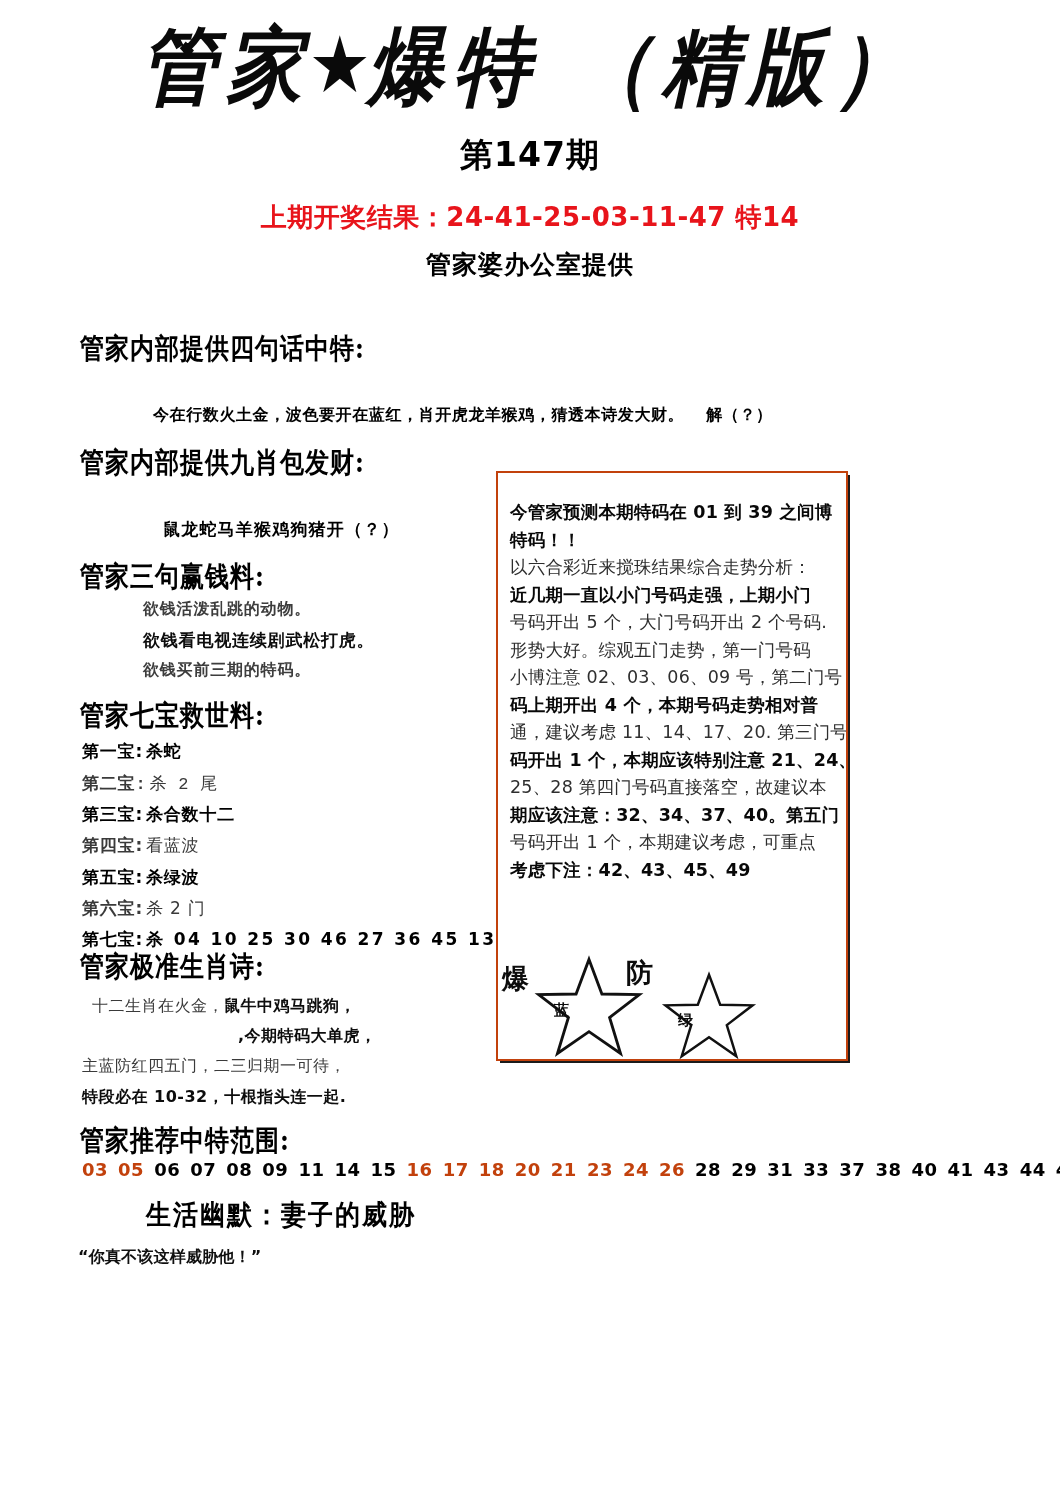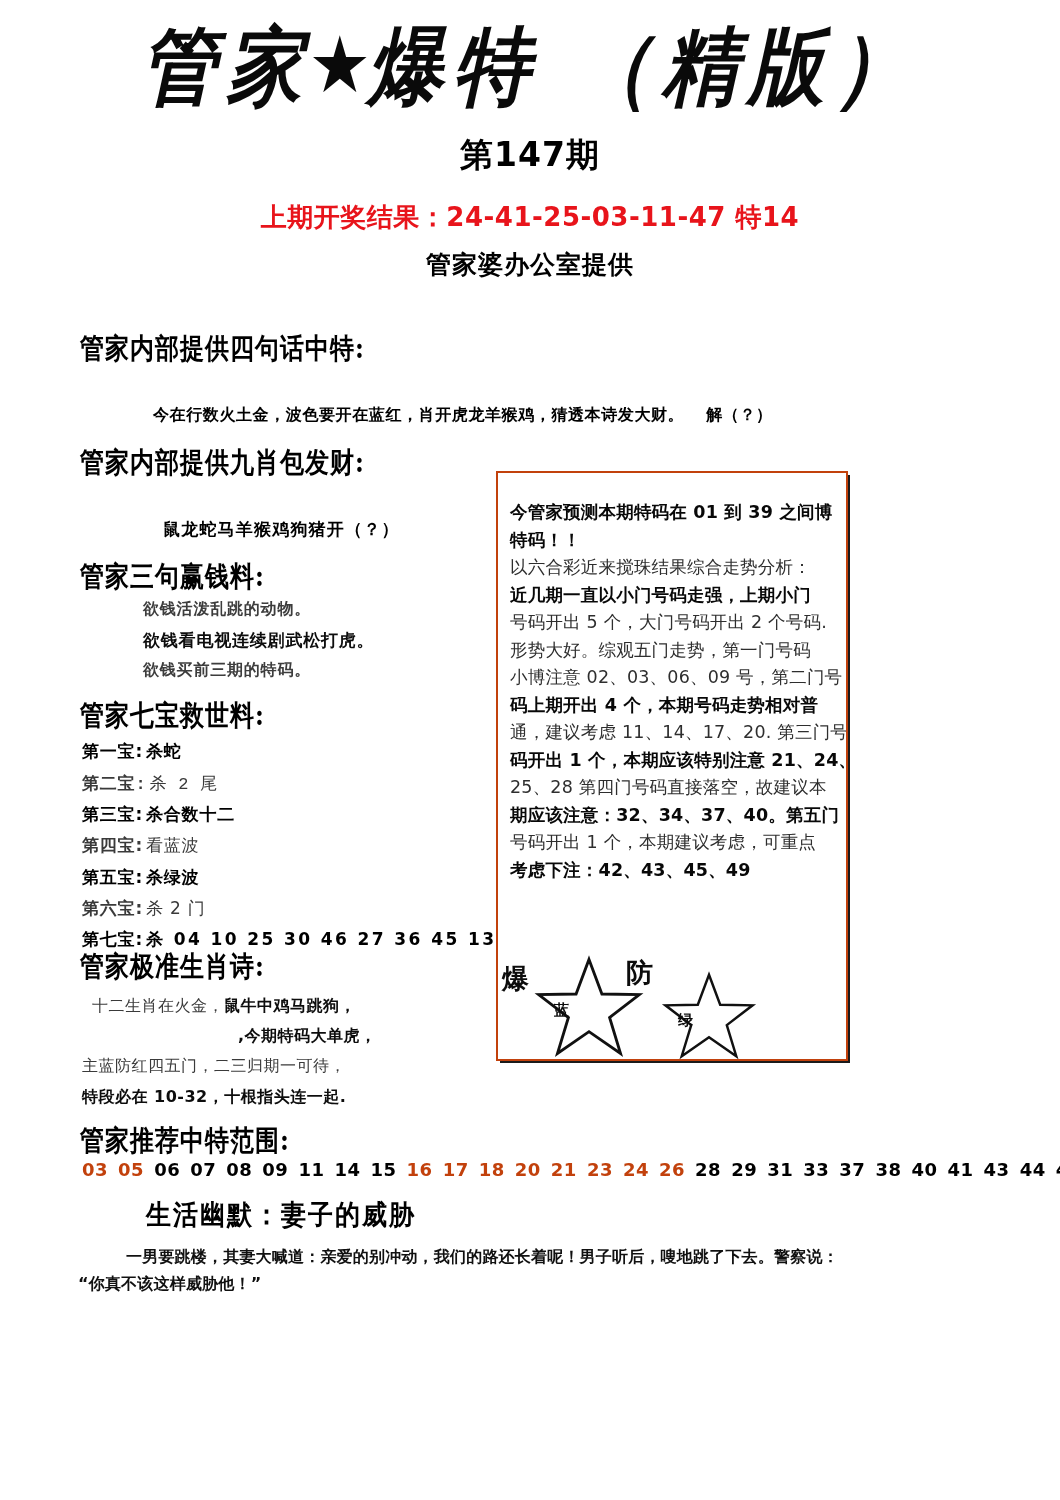--- a/index.html
+++ b/index.html
@@ -349,17 +349,16 @@
           <polygon points="50,4 61.8,35.6 96,36.2 68.8,57.1 78.8,90 50,70 21.2,90 31.2,57.1 4,36.2 38.2,35.6" fill="none" stroke="#111" stroke-width="2.6" stroke-linejoin="miter"></polygon>
         </svg>
         <div class="star-label" style="left:-18px; top:-16px;">防</div>
         <div class="star-inner" style="left:34px; top:40px;">绿</div>
       </div>
     </div>
   </div>
 
   <div class="joke-title">生活幽默：妻子的威胁</div>
   <div class="joke-body">
-    <div class="indent">一男要跳楼，其妻大喊道：亲爱的别冲动，我们的路还长着呢！男子听后，嗖地跳了下去。警察说：</div>
     <div>“你真不该这样威胁他！”</div>
   </div>
 
 </div>
 
 </body></html>

